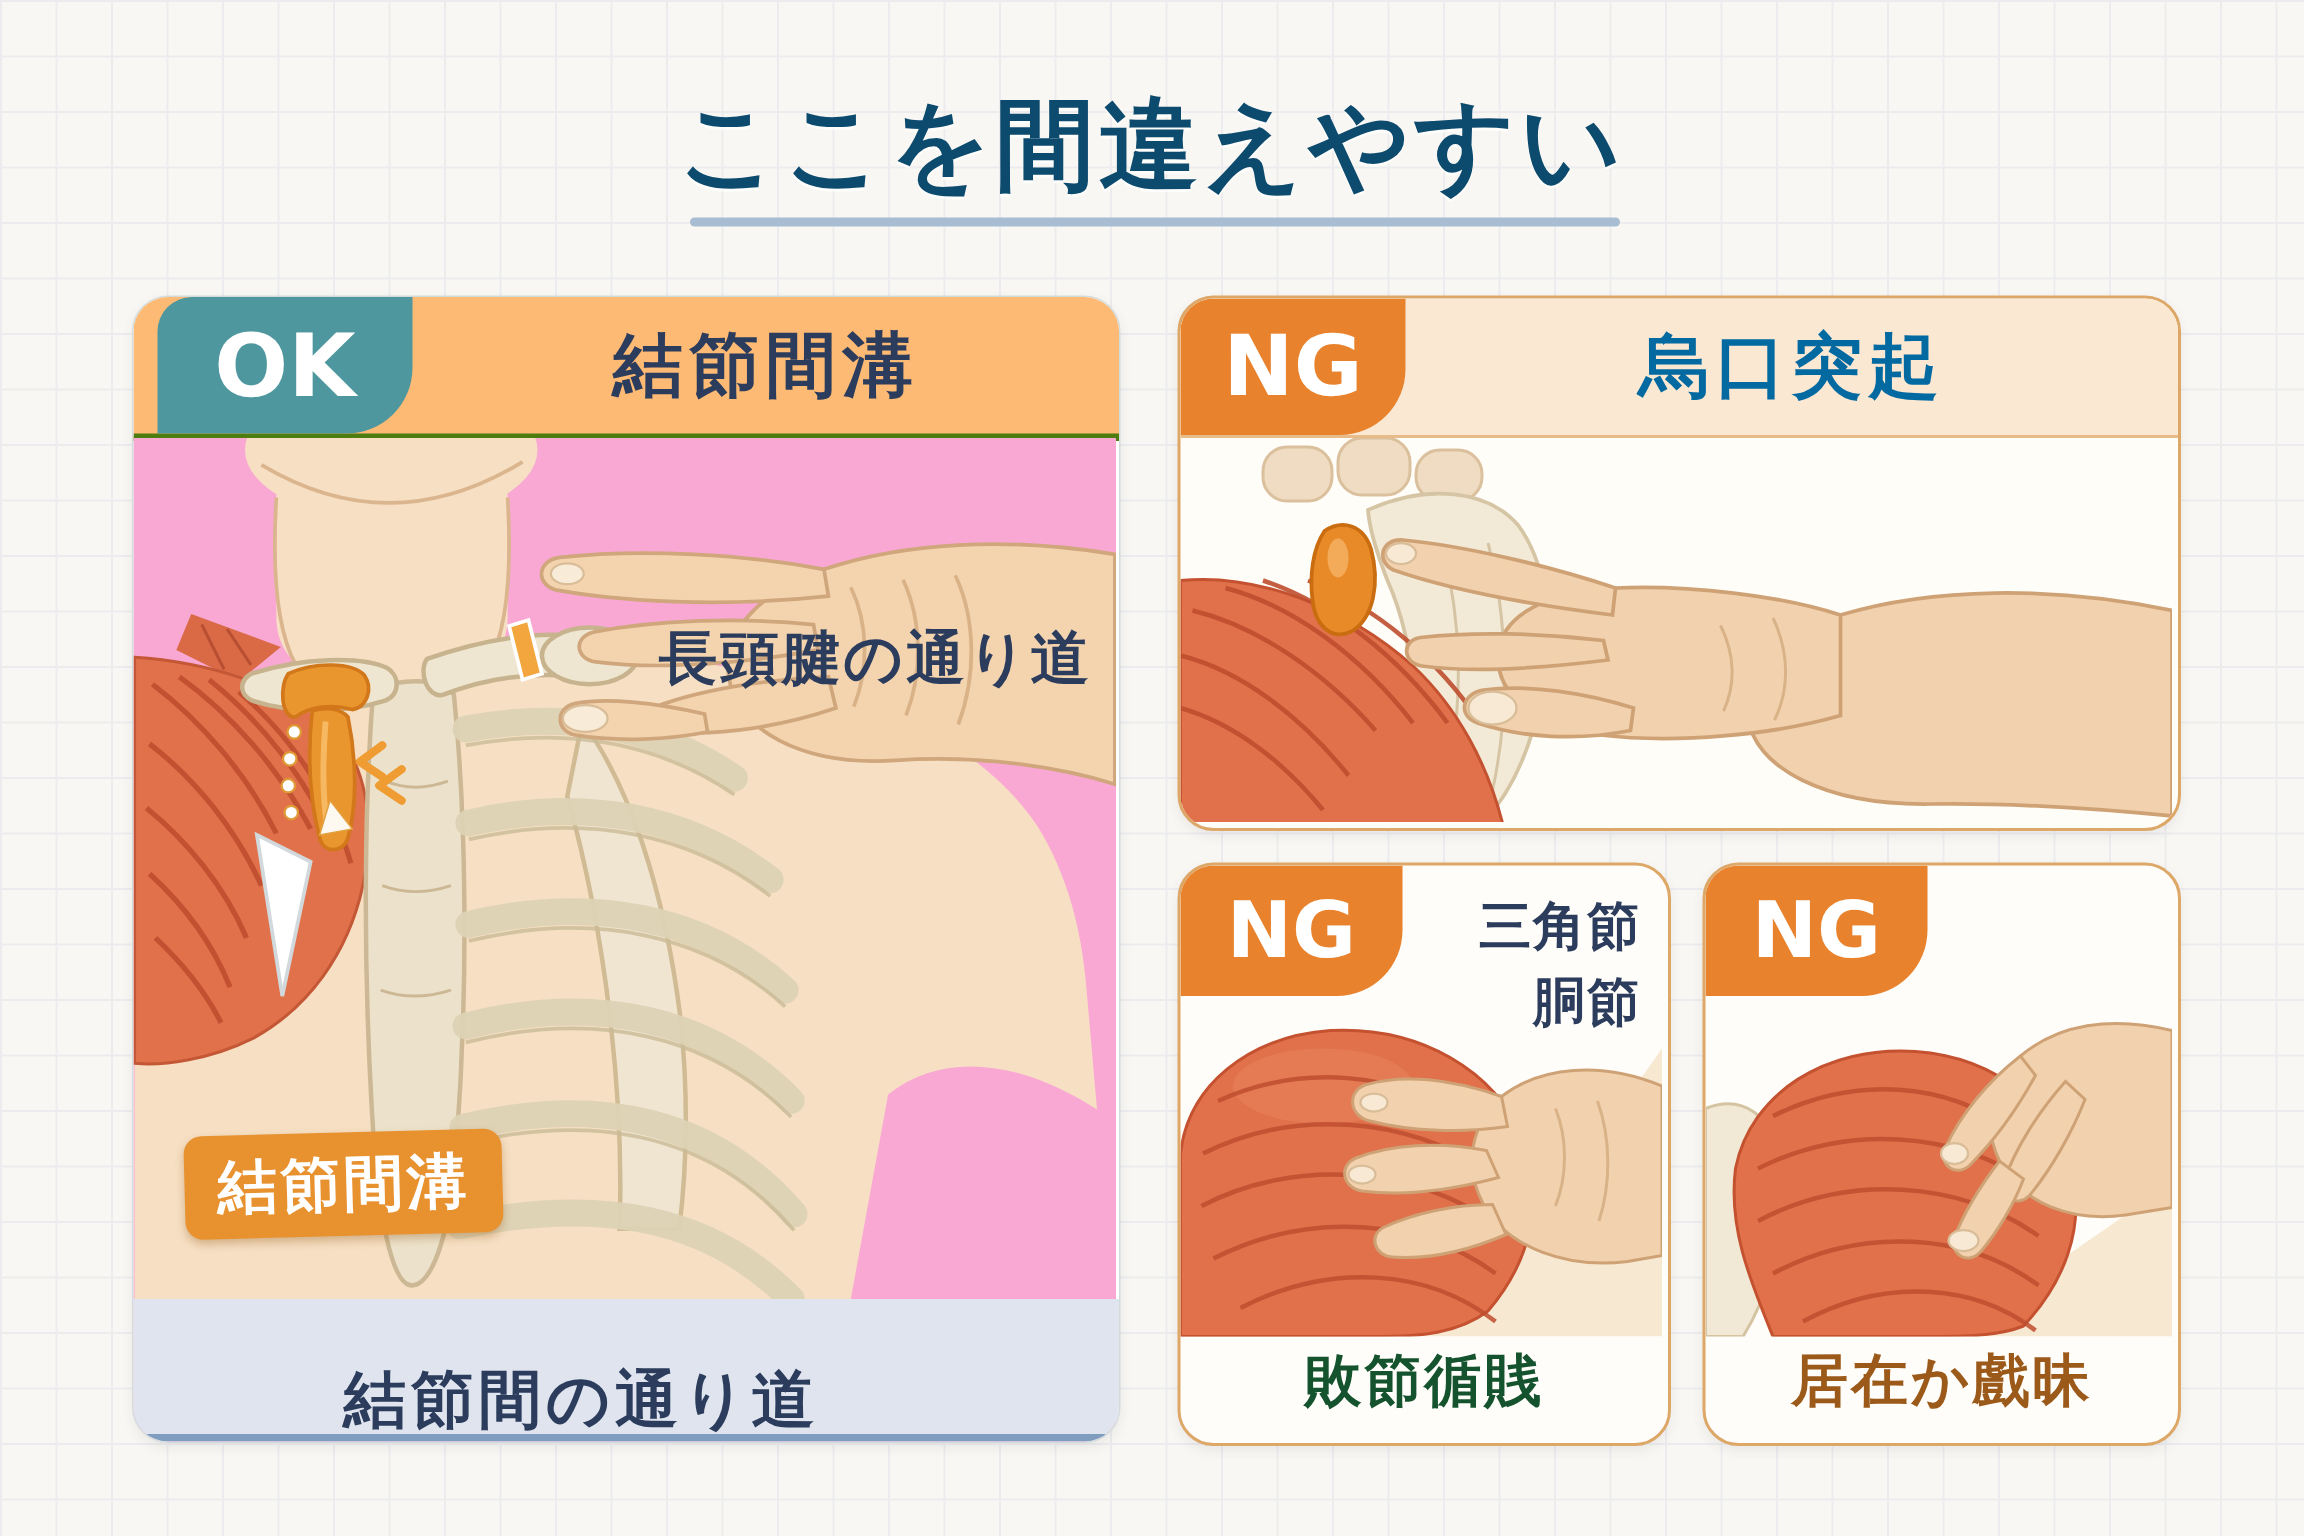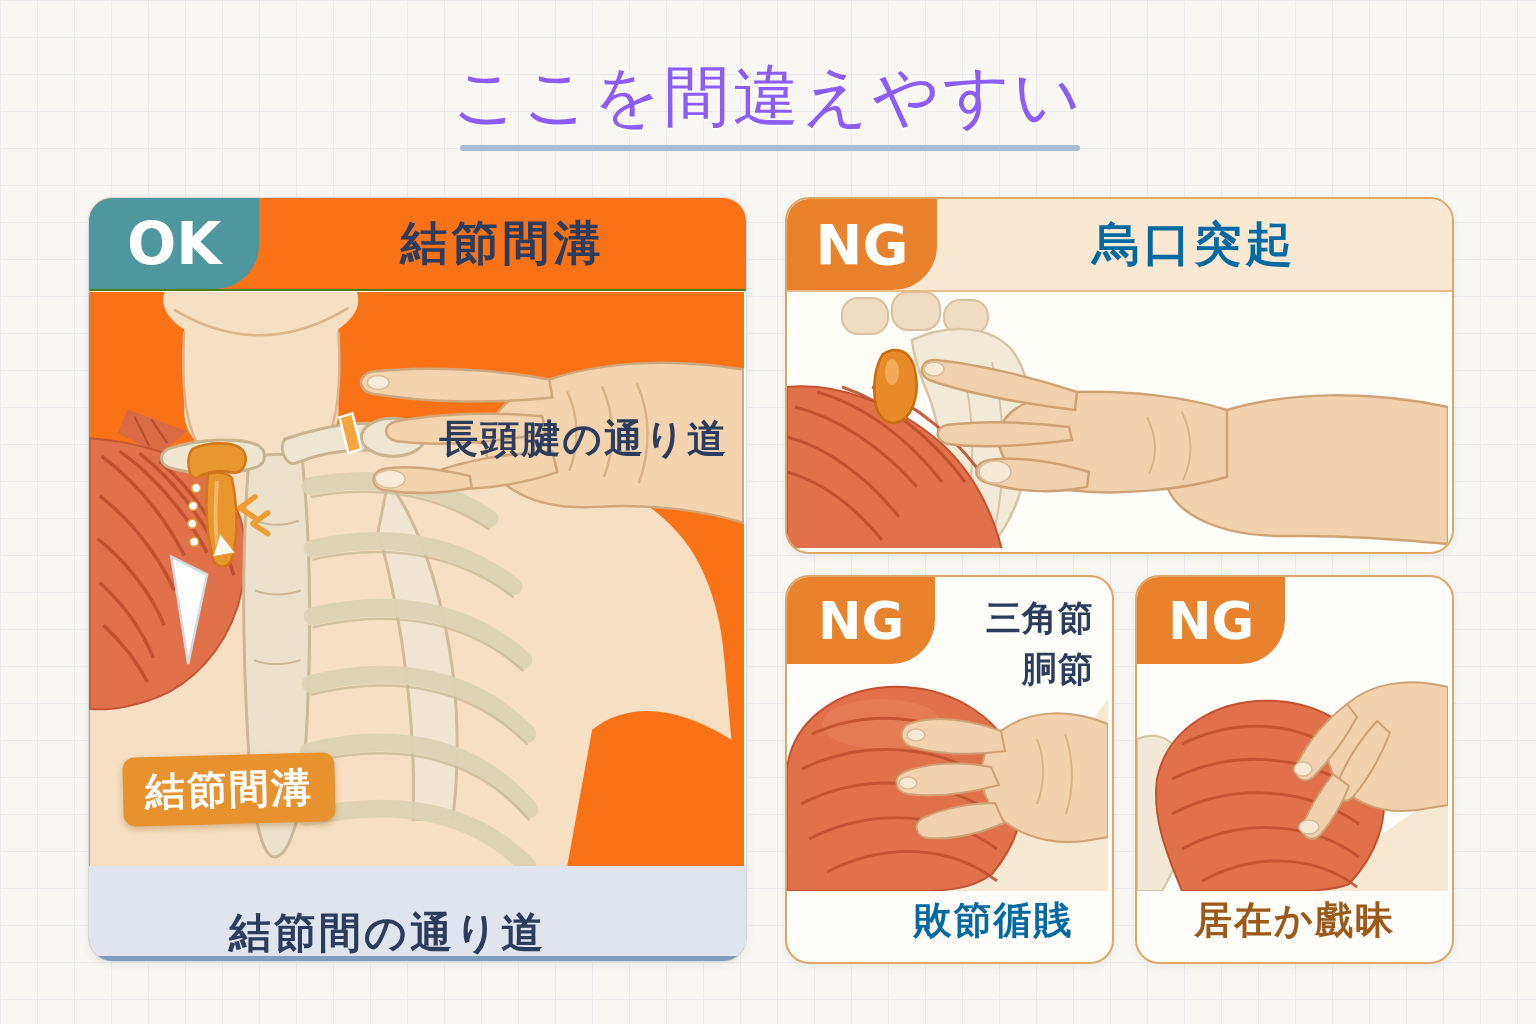--- a/index.html
+++ b/index.html
@@ -10,44 +10,44 @@
     background-image:
       linear-gradient(#ececee 1px,transparent 1px),
       linear-gradient(90deg,#ececee 1px,transparent 1px);
     background-size:37px 37px;
     position:relative;
   }
   .stage{position:absolute;inset:0;}
   
   .page-title{
     position:absolute;top:52px;left:0;width:100%;text-align:center;
-    font-size:66px;font-weight:400;color:#8b5cf6;letter-spacing:3px;
+    font-size:66px;font-weight:700;color:#0c4a6e;letter-spacing:3px;
     text-shadow:0 2px 0 rgba(255,255,255,.7);
   }
   .title-underline{
     position:absolute;top:145px;left:460px;width:620px;height:6px;
     background:#a9bdd2;border-radius:3px;
   }
   
   .card{position:absolute;background:#fffdfb;border-radius:24px;box-shadow:0 3px 8px rgba(60,70,90,.08);}
   .hdr{position:absolute;top:0;left:0;right:0;height:91px;display:flex;align-items:center;}
   .badge{
     display:flex;align-items:center;justify-content:center;
     color:#fff;font-weight:800;flex:0 0 auto;
   }
   .hdr-label{flex:1;text-align:center;font-weight:800;}
   .dots-teal{background-image:radial-gradient(#c3d6d7 1.2px,transparent 1.4px);background-size:18px 18px;}
   .dots-peach{background-image:radial-gradient(#eed3b4 1.2px,transparent 1.4px);background-size:18px 18px;}
   .dots-blue{background-image:radial-gradient(#c7cfdf 1.2px,transparent 1.4px);background-size:18px 18px;}
   
   .ok-panel{left:88px;top:197px;width:657px;height:763px;border:1px solid #d3dcdd;overflow:hidden;background:#fff;}
-  .ok-hdr{background:#f97316;border-bottom:2px solid #4d7c0f;}
+  .ok-hdr{background:#fdba74;border-bottom:5px solid #4d7c0f;padding-left:16px;}
   .ok-badge{width:170px;height:91px;background:#4e979e;font-size:58px;border-radius:23px 0 44px 0;}
   .ok-hdr .hdr-label{color:#2b3c5c;font-size:47px;letter-spacing:4px;}
-  .ok-body{position:absolute;top:94px;left:0;width:655px;height:729px;background:#f97316;text-decoration:underline;}
+  .ok-body{position:absolute;top:94px;left:0;width:655px;height:729px;background:#f9a8d4;text-decoration:underline;}
   .ok-body svg{position:absolute;inset:0;}
   .ok-annotation{
     position:absolute;top:120px;right:16px;font-size:39px;font-weight:800;color:#2b3c5c;letter-spacing:2px;
   }
   .pointer-label{
     position:absolute;left:34px;top:463px;
     background:#e8912f;color:#fff;font-size:40px;font-weight:800;letter-spacing:2px;
     padding:7px 22px;border-radius:12px;transform:rotate(-1.5deg);
     box-shadow:0 3px 6px rgba(150,90,20,.35);
   }
@@ -80,21 +80,21 @@
     position:absolute;top:16px;left:150px;right:18px;text-align:right;
     font-size:35px;font-weight:800;line-height:1.45;letter-spacing:1px;
   }
   .ng2-heading{color:#2b3c5c;}
   .ng3-heading{color:#9c5a1a;}
   .ng-small svg{position:absolute;left:0;top:92px;}
   .small-caption{
     position:absolute;bottom:16px;left:0;width:100%;text-align:center;
     font-size:38px;font-weight:800;letter-spacing:2px;
   }
-  .ng2-caption{color:#0369a1;margin-left:44px;}
+  .ng2-caption{color:#14532d;}
   .ng3-caption{color:#9c5a1a;}
 </style>
 </head>
 <body>
 
 <div class="stage">
 
   <div class="page-title">ここを間違えやすい</div>
   <div class="title-underline"></div>
 

